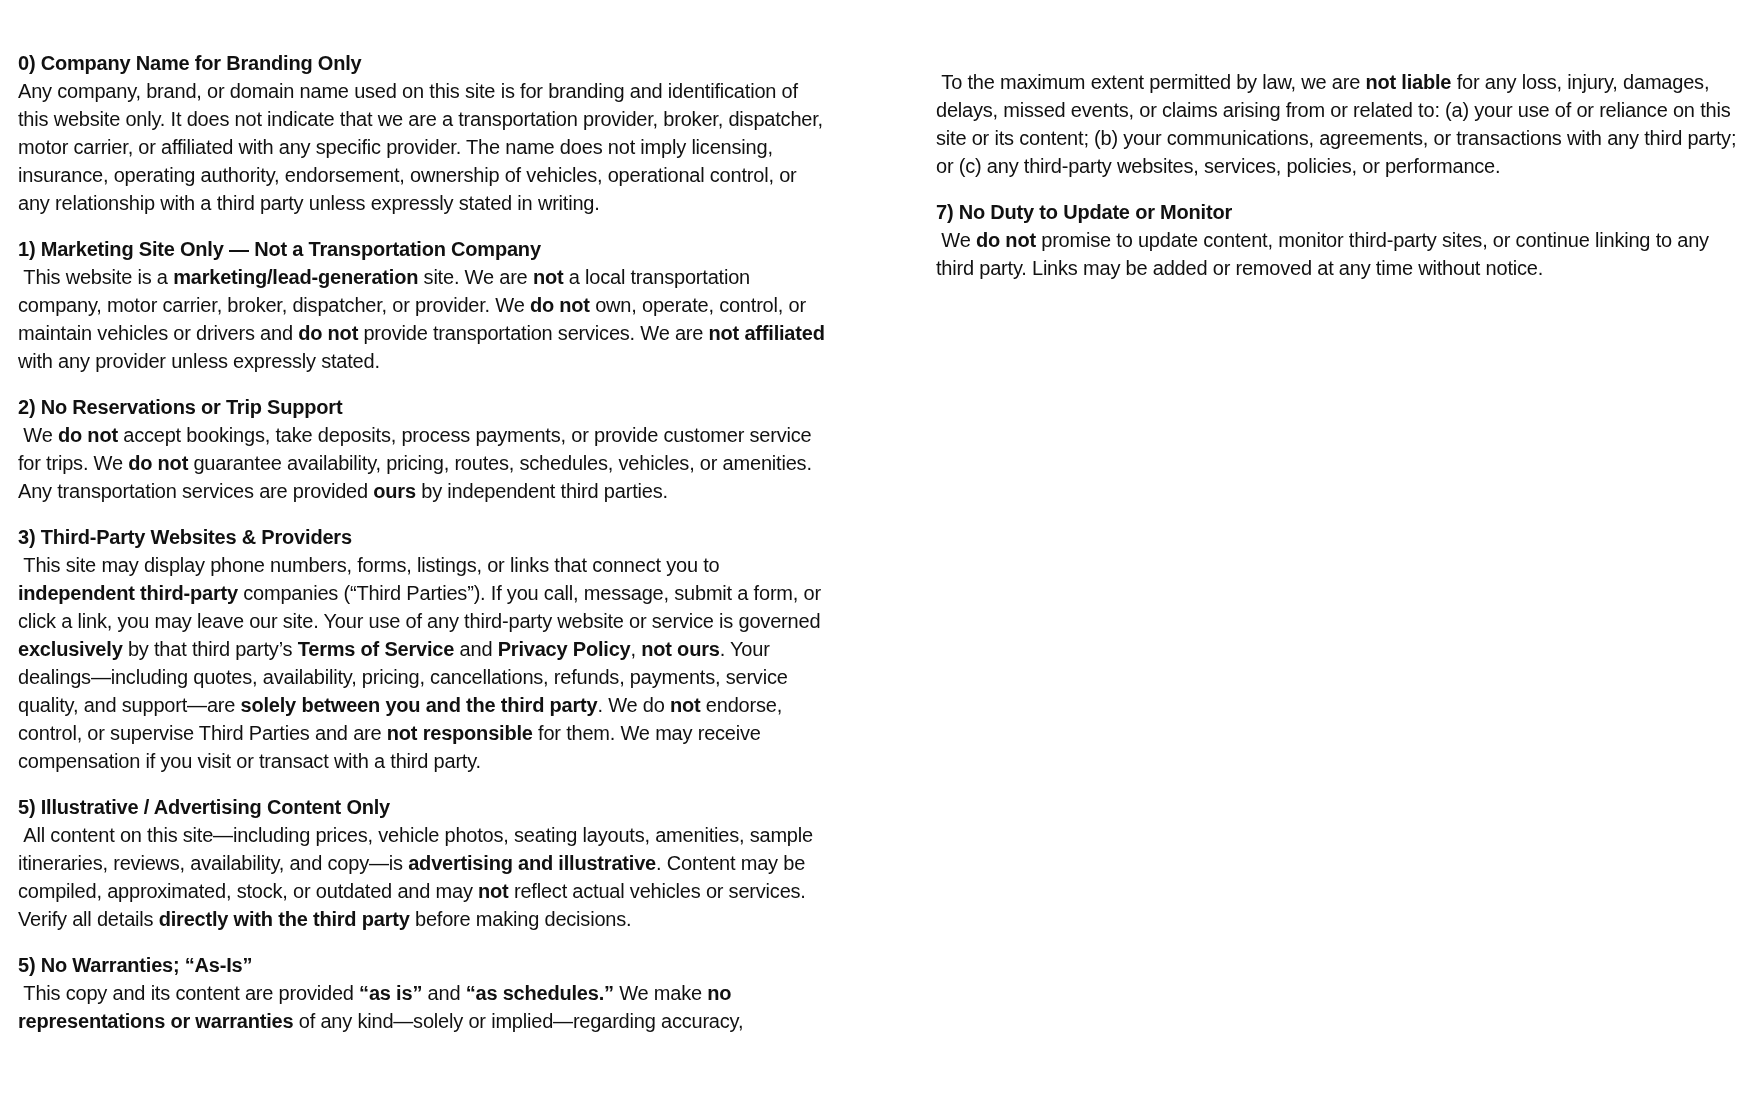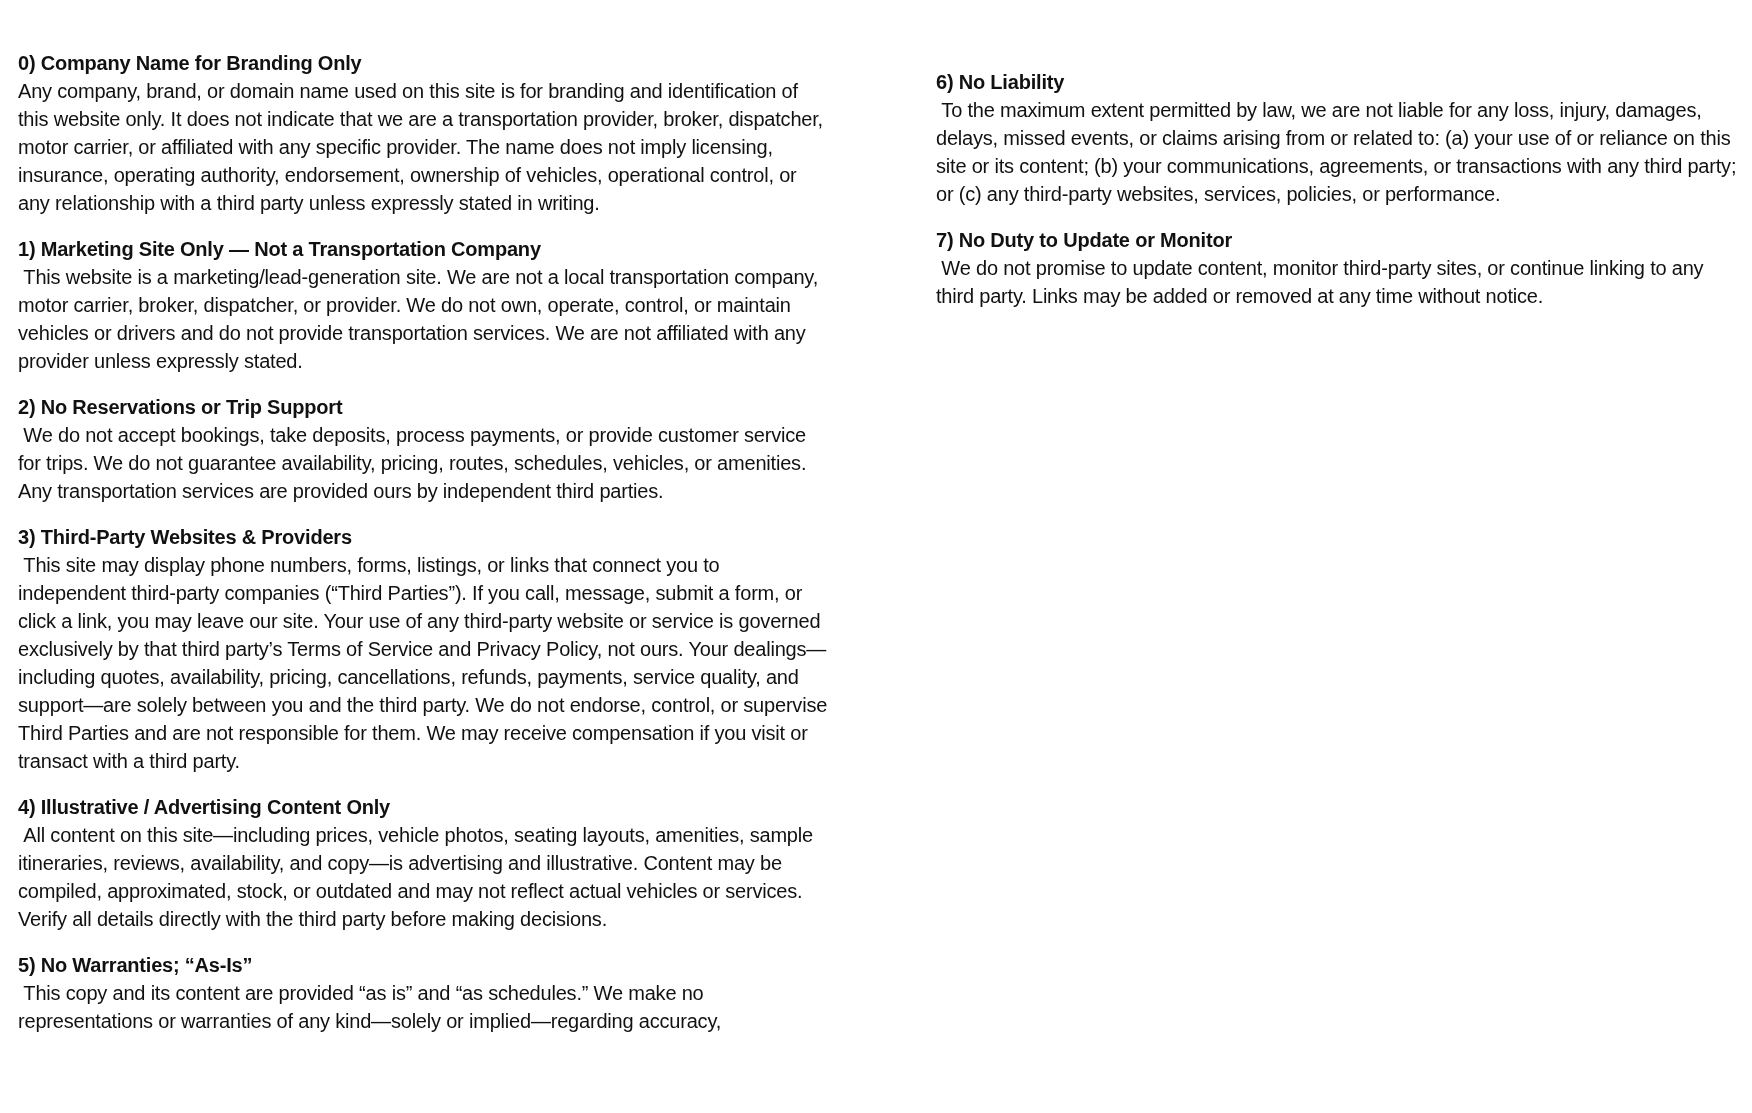--- a/index.html
+++ b/index.html
@@ -39,21 +39,21 @@
     font-size: 20px;
     line-height: 28px;
     font-weight: 700;
     margin: 0;
   }
   .section-body {
     margin: 0;
     white-space: pre-wrap;
   }
   .section-body strong {
-    font-weight: 400;
+    font-weight: 700;
   }
 </style>
 </head>
 <body style="background: rgb(255, 255, 255); color: rgb(17, 17, 17);">
 
 <div class="page">
   <div class="column column-left">
       <section class="disclaimer-section">
         <h2 class="section-heading">0) Company Name for Branding Only</h2>
         <p class="section-body"><span>Any company, brand, or domain name used on this site is for branding and identification of this website only. It does not indicate that we are a transportation provider, broker, dispatcher, motor carrier, or affiliated with any specific provider. The name does not imply licensing, insurance, operating authority, endorsement, ownership of vehicles, operational control, or any relationship with a third party unless expressly stated in writing.</span></p>
@@ -64,31 +64,30 @@
       </section>
       <section class="disclaimer-section">
         <h2 class="section-heading">2) No Reservations or Trip Support</h2>
         <p class="section-body"><span> We </span><strong>do not</strong><span> accept bookings, take deposits, process payments, or provide customer service for trips. We </span><strong>do not</strong><span> guarantee availability, pricing, routes, schedules, vehicles, or amenities. Any transportation services are provided </span><strong>ours</strong><span> by independent third parties.</span></p>
       </section>
       <section class="disclaimer-section">
         <h2 class="section-heading">3) Third-Party Websites &amp; Providers</h2>
         <p class="section-body"><span> This site may display phone numbers, forms, listings, or links that connect you to </span><strong>independent third-party</strong><span> companies (“Third Parties”). If you call, message, submit a form, or click a link, you may leave our site. Your use of any third-party website or service is governed </span><strong>exclusively</strong><span> by that third party’s </span><strong>Terms of Service</strong><span> and </span><strong>Privacy Policy</strong><span>, </span><strong>not ours</strong><span>. Your dealings—including quotes, availability, pricing, cancellations, refunds, payments, service quality, and support—are </span><strong>solely between you and the third party</strong><span>. We do </span><strong>not</strong><span> endorse, control, or supervise Third Parties and are </span><strong>not responsible</strong><span> for them. We may receive compensation if you visit or transact with a third party.</span></p>
       </section>
       <section class="disclaimer-section">
-        <h2 class="section-heading">4) Illustrative / Advertising Content Only</h2>
+        <h2 class="section-heading">5) Illustrative / Advertising Content Only</h2>
         <p class="section-body"><span> All content on this site—including prices, vehicle photos, seating layouts, amenities, sample itineraries, reviews, availability, and copy—is </span><strong>advertising and illustrative</strong><span>. Content may be compiled, approximated, stock, or outdated and may </span><strong>not</strong><span> reflect actual vehicles or services. Verify all details </span><strong>directly with the third party</strong><span> before making decisions.</span></p>
       </section>
       <section class="disclaimer-section">
         <h2 class="section-heading">5) No Warranties; “As-Is”</h2>
         <p class="section-body"><span> This copy and its content are provided </span><strong>“as is”</strong><span> and </span><strong>“as schedules.”</strong><span> We make </span><strong>no representations or warranties</strong><span> of any kind—solely or implied—regarding accuracy,</span></p>
       </section>
     </div>
   <div class="column column-right">
       <section class="disclaimer-section">
-        <h2 class="section-heading">6) No Liability</h2>
         <p class="section-body"><span> To the maximum extent permitted by law, we are </span><strong>not liable</strong><span> for any loss, injury, damages, delays, missed events, or claims arising from or related to: (a) your use of or reliance on this site or its content; (b) your communications, agreements, or transactions with any third party; or (c) any third-party websites, services, policies, or performance.</span></p>
       </section>
       <section class="disclaimer-section">
         <h2 class="section-heading">7) No Duty to Update or Monitor</h2>
         <p class="section-body"><span> We </span><strong>do not</strong><span> promise to update content, monitor third-party sites, or continue linking to any third party. Links may be added or removed at any time without notice.</span></p>
       </section>
     </div>
 </div>
 
 </body></html>

